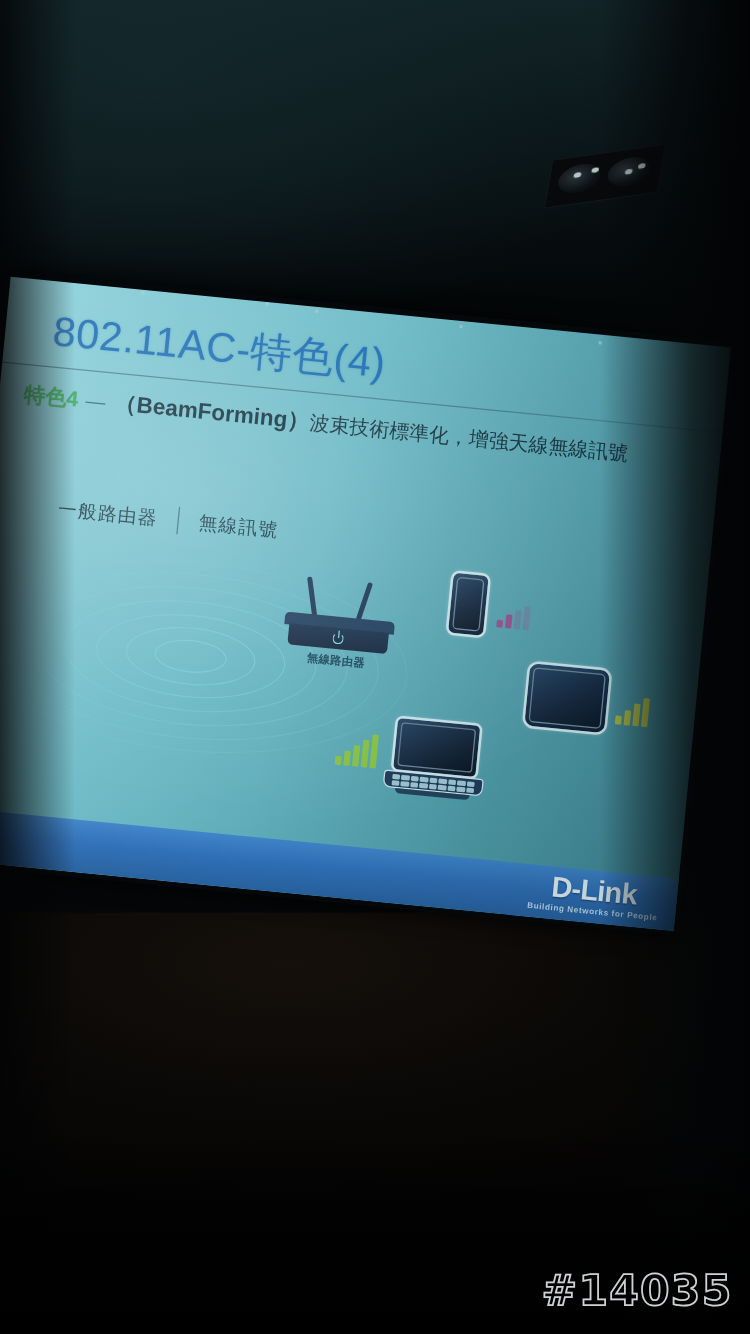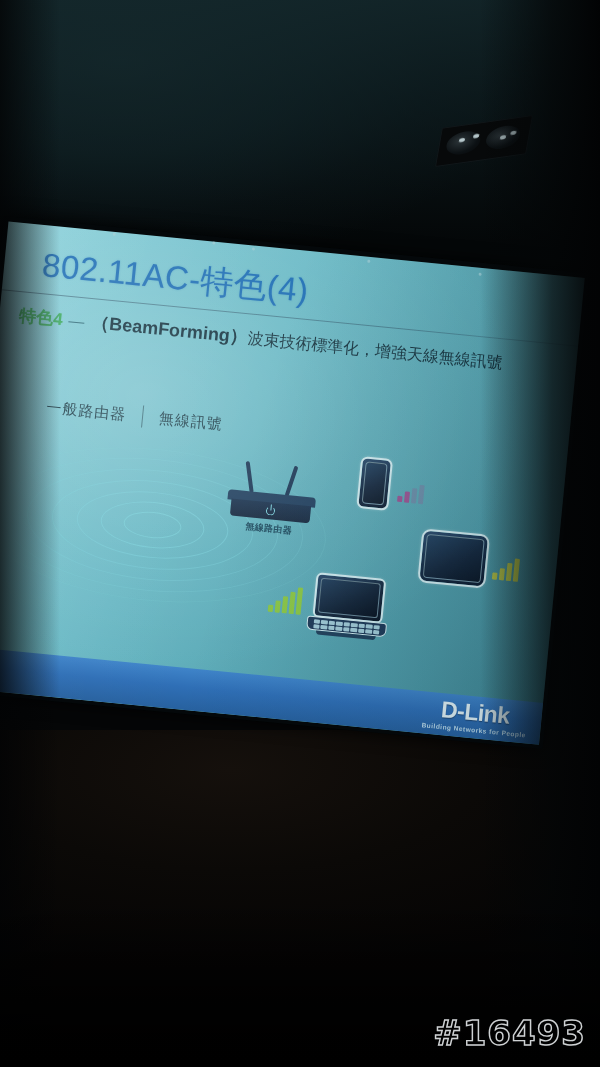--- a/index.html
+++ b/index.html
@@ -424,15 +424,15 @@
     <div class="speck" style="left:210px; top:5px;"></div>
     <div class="speck" style="left:250px; top:7px;"></div>
     <div class="speck" style="left:366px; top:8px;"></div>
     <div class="speck" style="left:478px; top:10px;"></div>
   </div>
 
   <div class="wall-right-dark"></div>
   <div class="wall-left-dark"></div>
   <div class="floor-shadow"></div>
 
-  <div class="watermark">#16493</div>
+  <div class="watermark">#14035</div>
 
 </div>
 
 </body></html>

